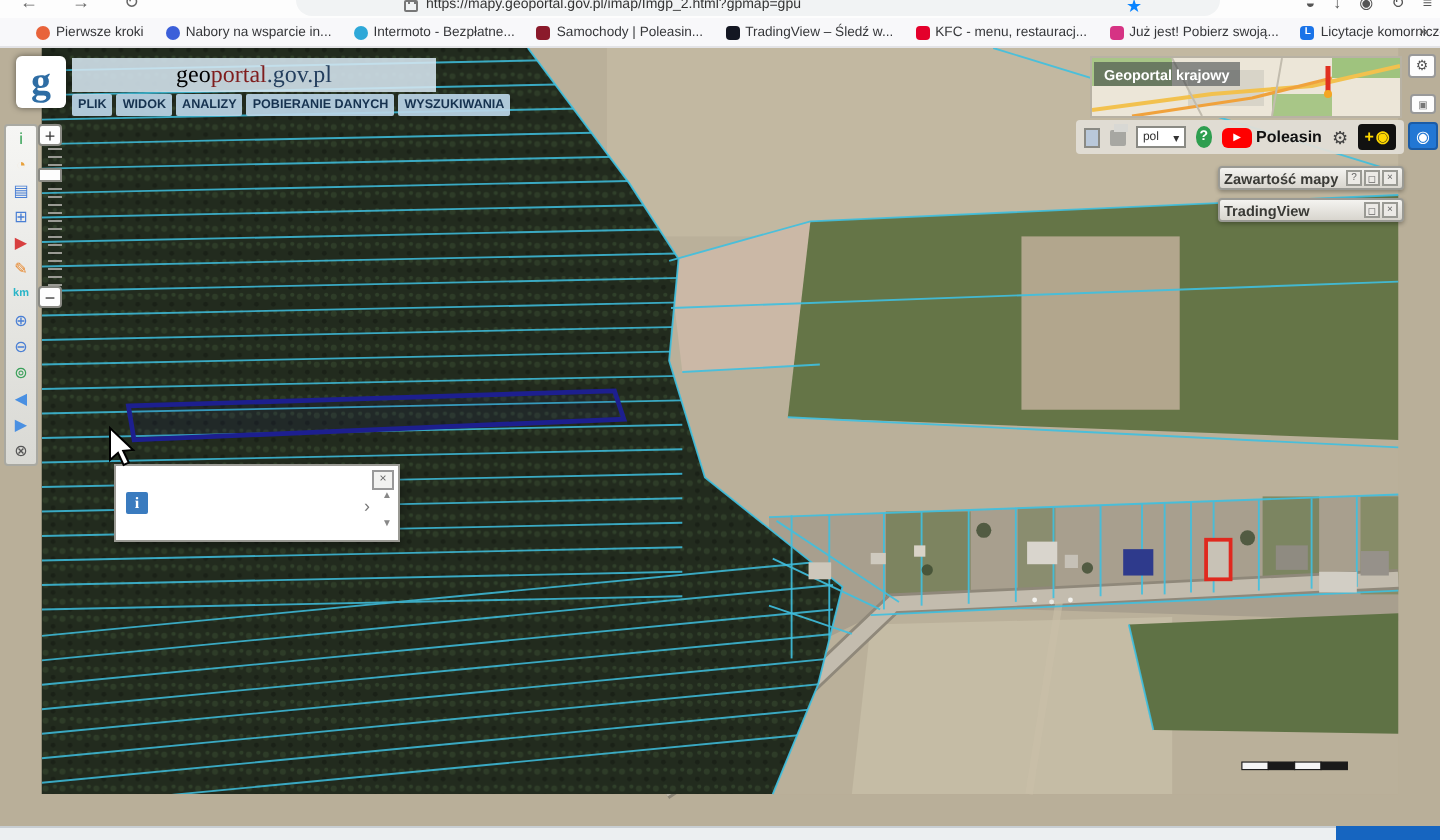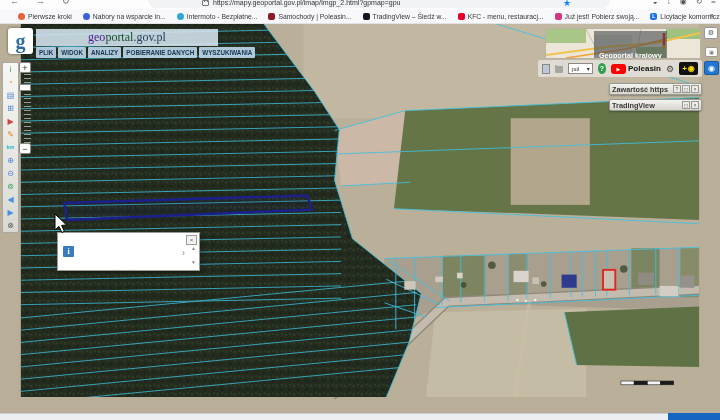--- a/index.html
+++ b/index.html
@@ -34,21 +34,21 @@
   #status-blue{position:absolute;right:0;top:389px;width:52px;height:7px;background:#1665c0;}
 
   
   #gp-logo{left:8px;top:4px;width:25px;height:26px;background:#fff;border-radius:3px;
     display:flex;align-items:center;justify-content:center;
     font-family:"Liberation Serif",serif;font-weight:bold;font-size:20px;color:#2e6da4;
     box-shadow:0 0 3px rgba(0,0,0,.5);}
   #gp-brandbar{left:36px;top:5px;width:182px;height:17px;background:rgba(214,230,240,.88);
     display:flex;align-items:center;justify-content:center;
     font-family:"Liberation Serif",serif;font-size:12px;}
-  #gp-brandbar .c1{color:#4c1d95;} #gp-brandbar .c2{color:#14532d;text-align:center;} #gp-brandbar .c3{color:#243f5e;}
+  #gp-brandbar .c1{color:#000000;} #gp-brandbar .c2{color:#7f1d1d;text-align:center;} #gp-brandbar .c3{color:#243f5e;}
   #gp-menu{left:36px;top:23px;width:190px;display:flex;gap:2px;}
   .gp-mi{background:rgba(188,214,232,.92);color:#16324f;font-size:6.3px;font-weight:bold;
     padding:2px 3px;border-radius:1px;white-space:nowrap;}
 
   
   #ltb{left:2px;top:38px;width:15px;background:linear-gradient(#f6f6f4,#d9d9d4);
     border:1px solid #a9a9a2;border-radius:2px;display:flex;flex-direction:column;align-items:center;}
   .ltb-i{height:13px;width:13px;display:flex;align-items:center;justify-content:center;
     font-size:8px;line-height:13px;}
   .ltb-i:nth-child(1){color:#2e9e4f;} .ltb-i:nth-child(2){color:#e8a13c;}
@@ -79,23 +79,23 @@
     font-family:"Liberation Serif",serif;}
   #popup-l1{font-size:5.8px;color:#5a5a55;white-space:nowrap;}
   #popup-l2{font-size:7.5px;color:#1c1c1c;font-weight:bold;white-space:nowrap;}
   #popup-chev{position:absolute;right:14px;top:15px;font-size:9px;color:#777;}
   #popup-up{position:absolute;right:3px;top:12px;font-size:5px;color:#888;}
   #popup-dn{position:absolute;right:3px;top:26px;font-size:5px;color:#888;}
 
   
   #minimap{left:545px;top:4px;width:156px;height:31px;background:#ece6d8;overflow:hidden;
     border:1px solid #b8b2a4;box-sizing:border-box;}
-  #minimap-label{position:absolute;left:1px;top:2px;height:12px;padding:18px 5px;
+  #minimap-label{position:absolute;left:1px;top:2px;height:12px;padding:0 5px;
     background:rgba(55,60,65,.55);color:#fff;font-size:7.2px;font-weight:bold;
-    display:flex;align-items:center;white-space:nowrap;margin-left:47px;}
+    display:flex;align-items:center;white-space:nowrap;}
   #mm-collapse{left:704px;top:3px;width:14px;height:12px;background:#fdfdfd;border:1px solid #999;
     border-radius:2px;font-size:7px;color:#555;display:flex;align-items:center;justify-content:center;
     box-sizing:border-box;}
 
   
   #quickbar{left:538px;top:36px;width:164px;height:17px;background:rgba(226,223,215,.93);
     border-radius:2px;display:flex;align-items:center;gap:5px;padding:0 4px;box-sizing:border-box;}
   #qb-frame{width:10px;height:10px;border:1px solid #8a8a84;background:#b9c8da;box-sizing:border-box;}
   #qb-printer{width:11px;height:8px;background:#a7a7a2;border-radius:1px;position:relative;}
   #qb-printer:before{content:"";position:absolute;left:2px;top:-3px;width:7px;height:4px;background:#d8d8d4;}
@@ -406,21 +406,21 @@
       <span id="qb-gear">⚙</span>
       <span id="qb-contrast">
         <span>+</span>
         <span>◉</span>
       </span>
     </div>
     <div class="abs" id="edge-camera">▣</div>
     <div class="abs" id="edge-eye">◉</div>
 
     <div class="abs panel" style="top:59px">
-      <span class="t">Zawartość https</span>
+      <span class="t">Zawartość mapy</span>
       <span class="pbtn">?</span>
       <span class="pbtn">◻</span>
       <span class="pbtn">×</span>
     </div>
     <div class="abs panel" style="top:75px">
       <span class="t">TradingView</span>
       <span class="pbtn">◻</span>
       <span class="pbtn">×</span>
     </div>
 

